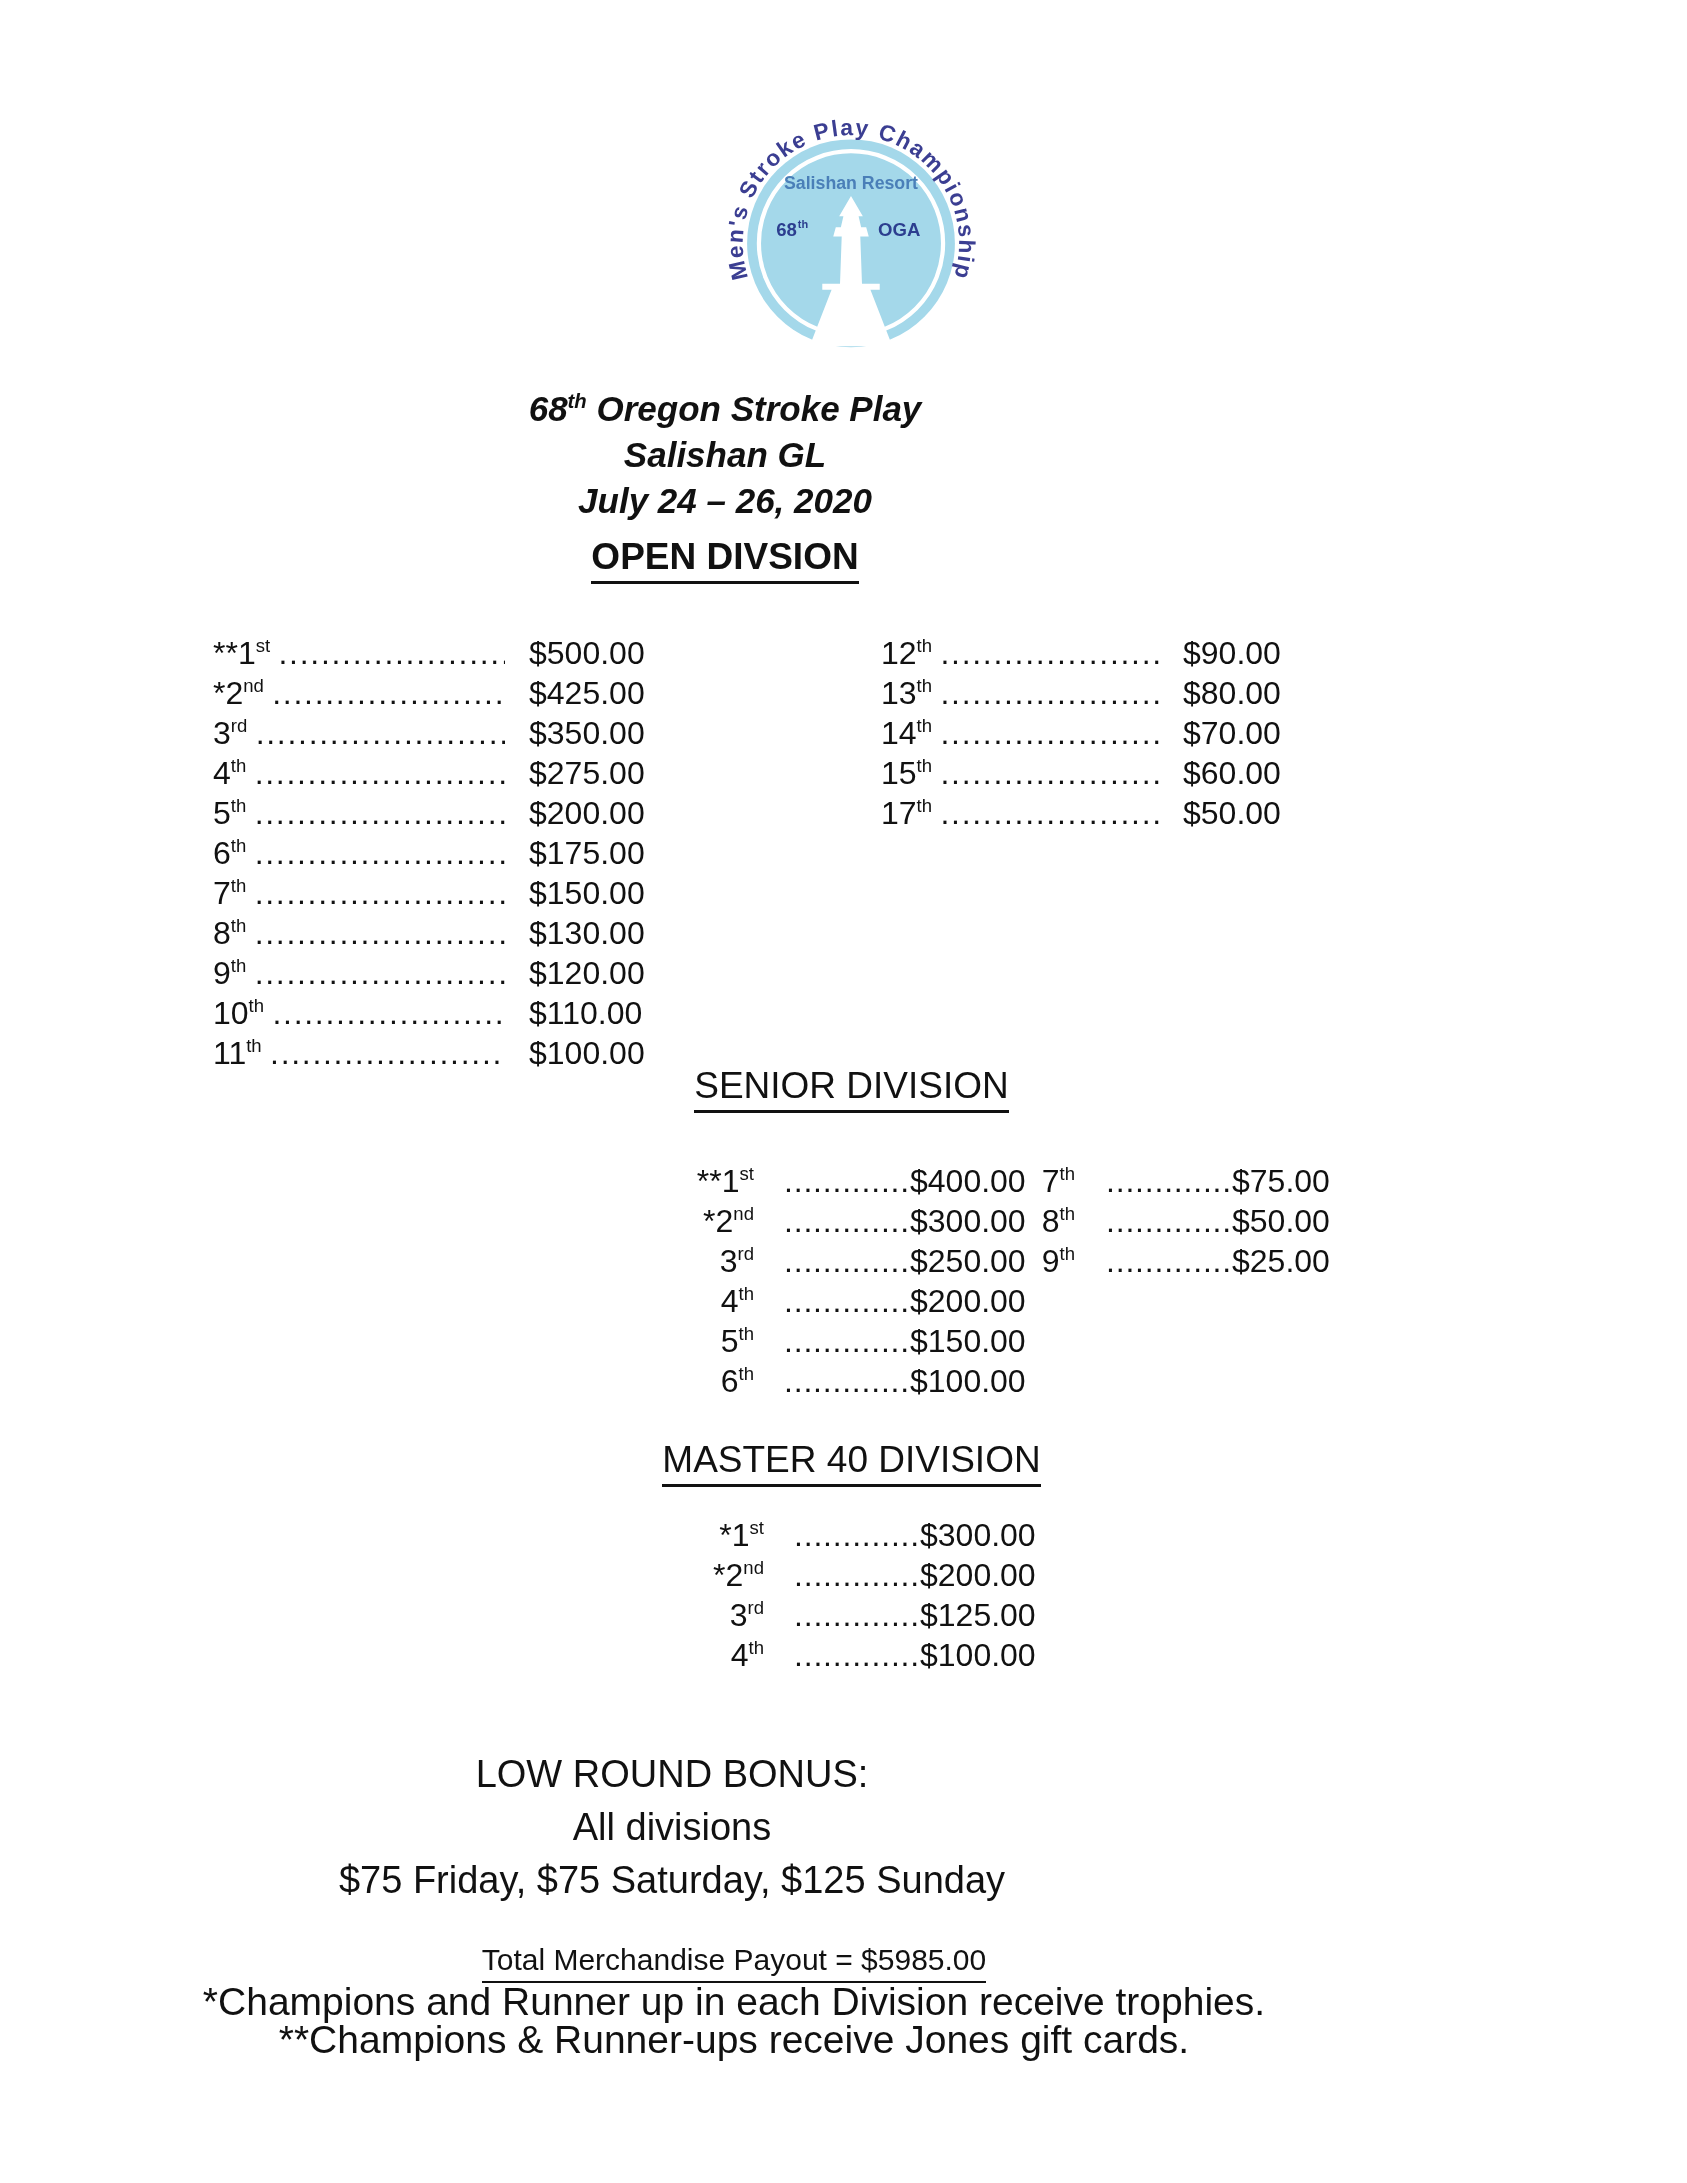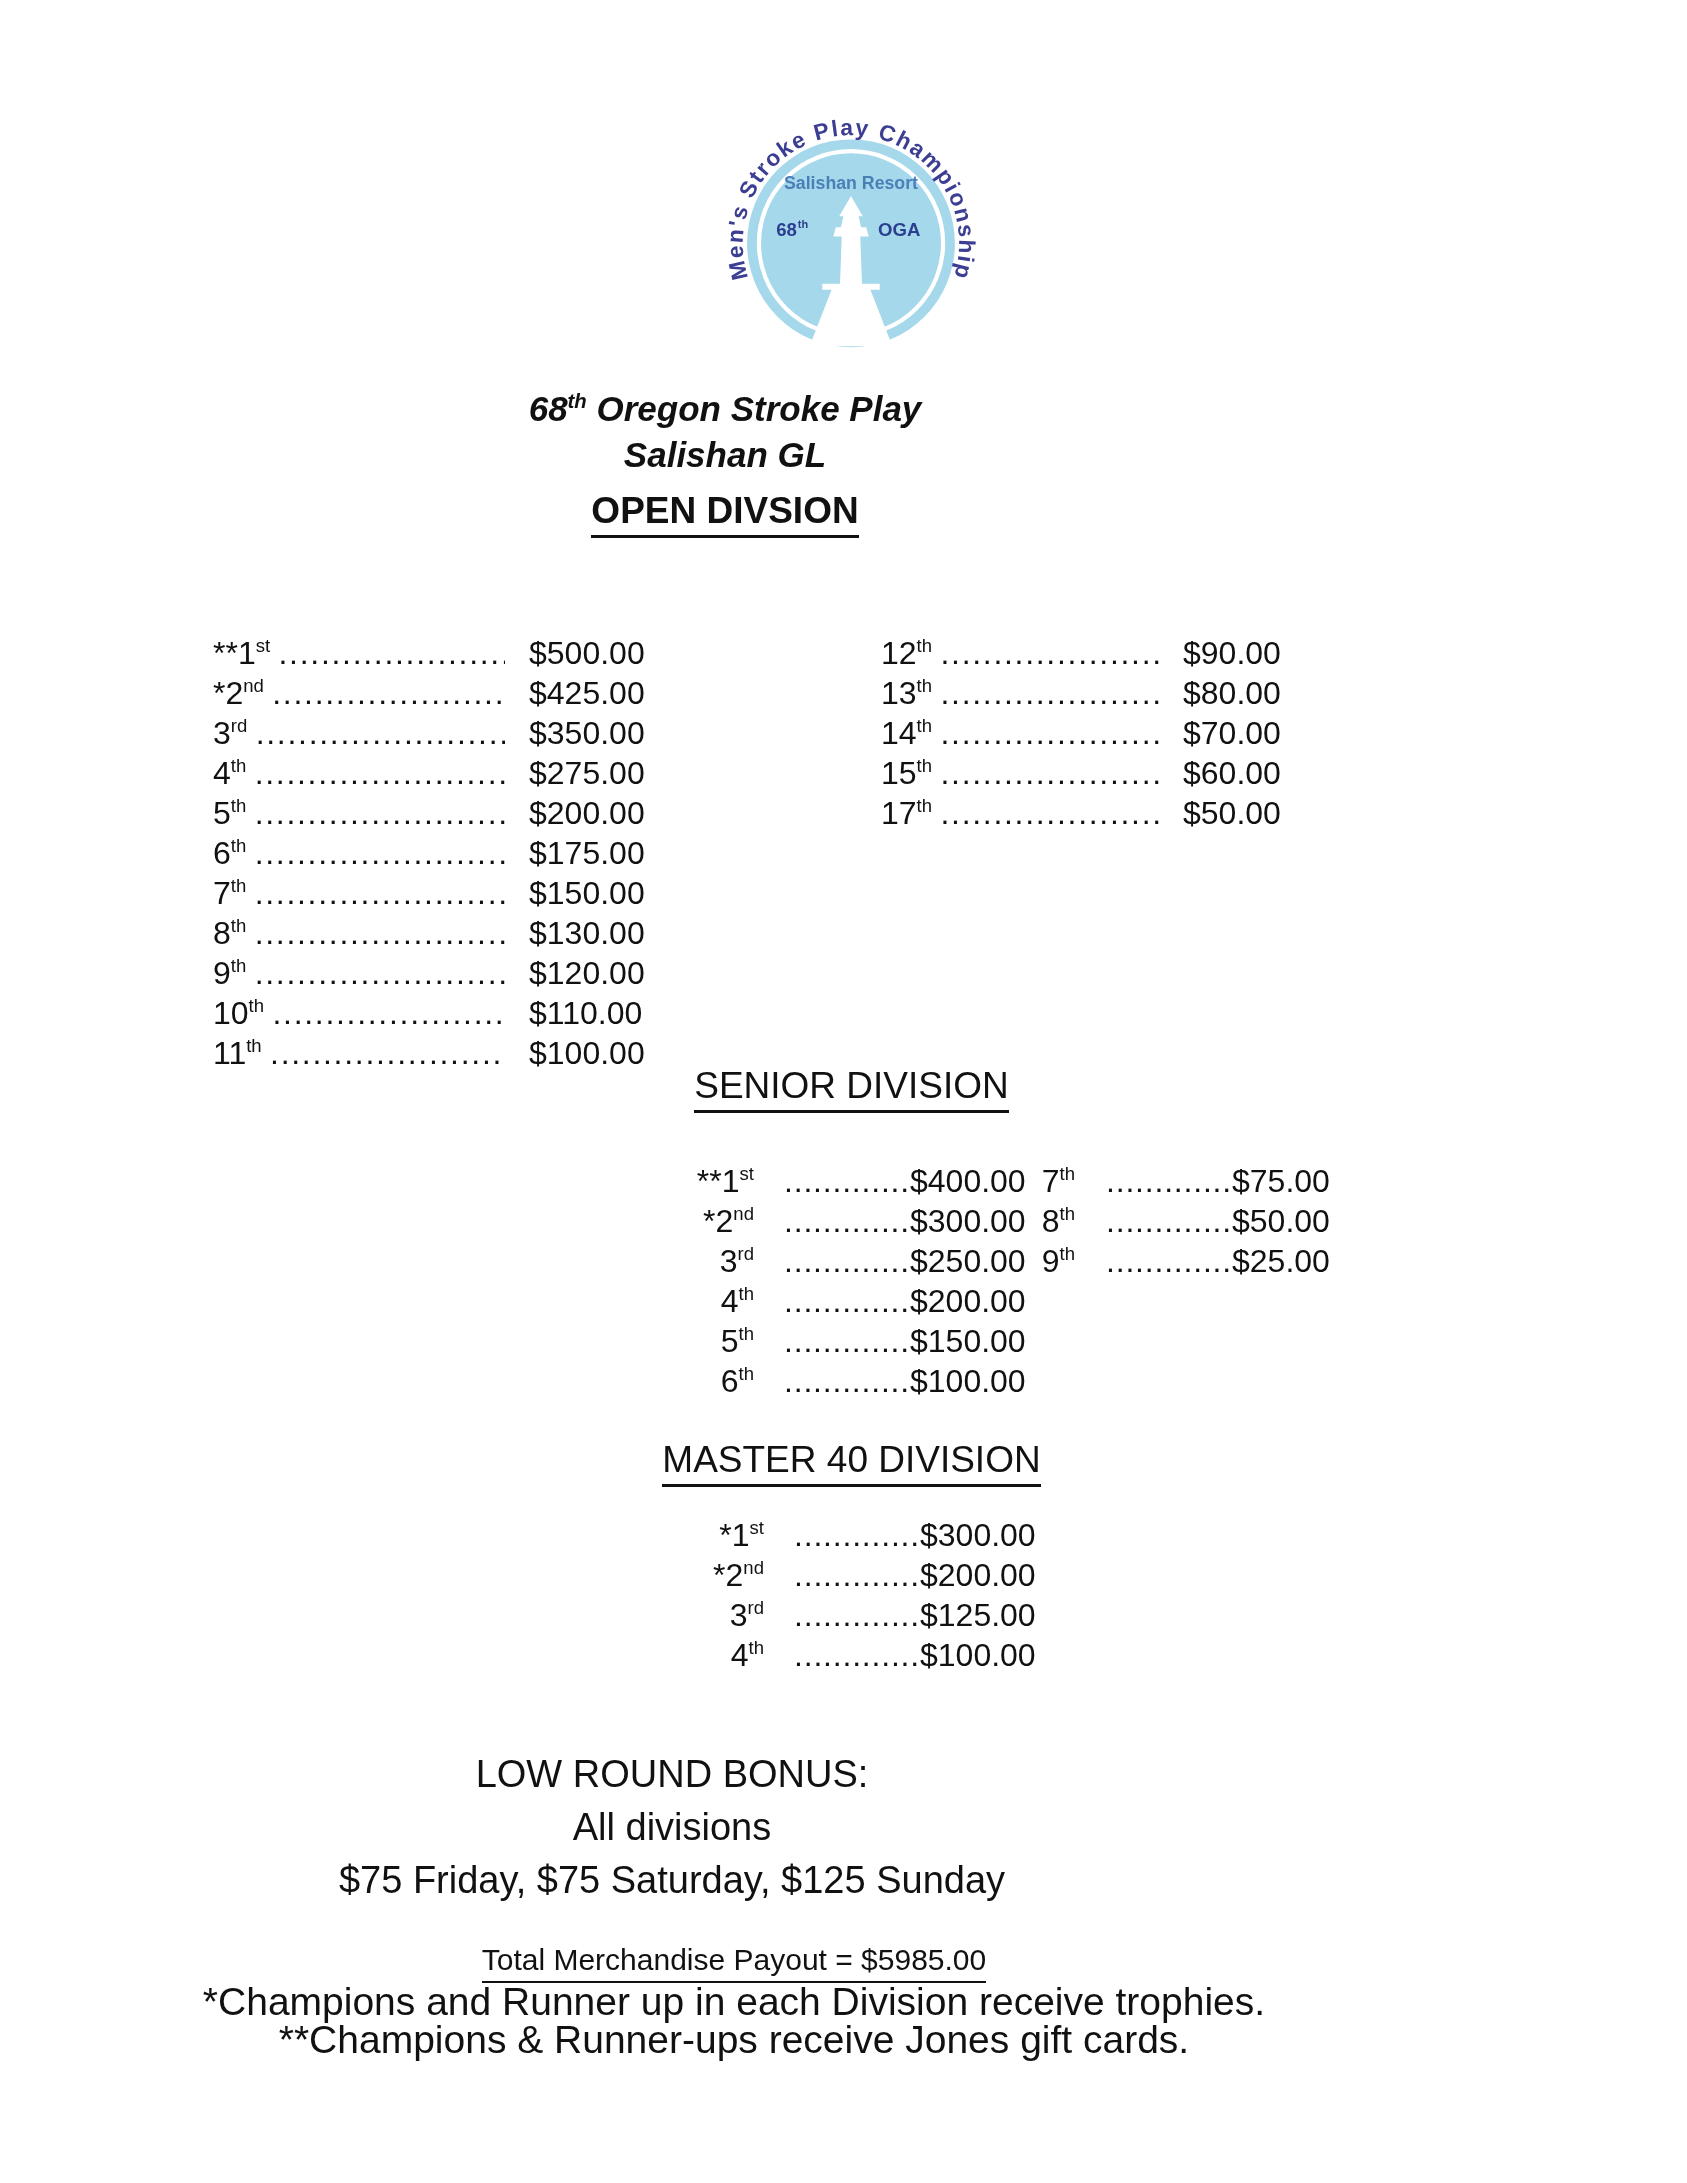--- a/index.html
+++ b/index.html
@@ -68,20 +68,21 @@
     <path d="M155,129 L169,153 L164,153 L167,166 L173,166 L176,177 L166,177 L168,233 L189,233 L189,240 L178,240 L204,307 L106,307 L132,240 L121,240 L121,233 L142,233 L144,177 L134,177 L137,166 L143,166 L146,153 L141,153 Z" fill="#ffffff"></path>
     <text x="91" y="176" text-anchor="end" font-family="Liberation Sans, sans-serif" font-size="22" font-weight="700" fill="#2c3e8f">68</text>
     <text x="92" y="167" text-anchor="start" font-family="Liberation Sans, sans-serif" font-size="13" font-weight="700" fill="#2c3e8f">th</text>
     <text x="212" y="176" text-anchor="middle" font-family="Liberation Sans, sans-serif" font-size="22" font-weight="700" fill="#2c3e8f">OGA</text>
   </svg>
 </div>
 
 <div class="title-block">
   <div class="tline"><span>68</span><sup class="tsup">th</sup><span> Oregon Stroke Play</span></div>
   <div class="tline">Salishan GL</div>
+  <div class="tline">July 24 – 26, 2020</div>
   <div class="open-heading"><span>OPEN DIVSION</span></div>
 </div>
 
 <div class="col open-left">
   <div class="prow">
       <span class="plab"><span>**1</span><sup class="ord">st</sup></span>
       <span class="lead">...........................................................</span>
       <span class="amt">$500.00</span>
     </div>
   <div class="prow">

